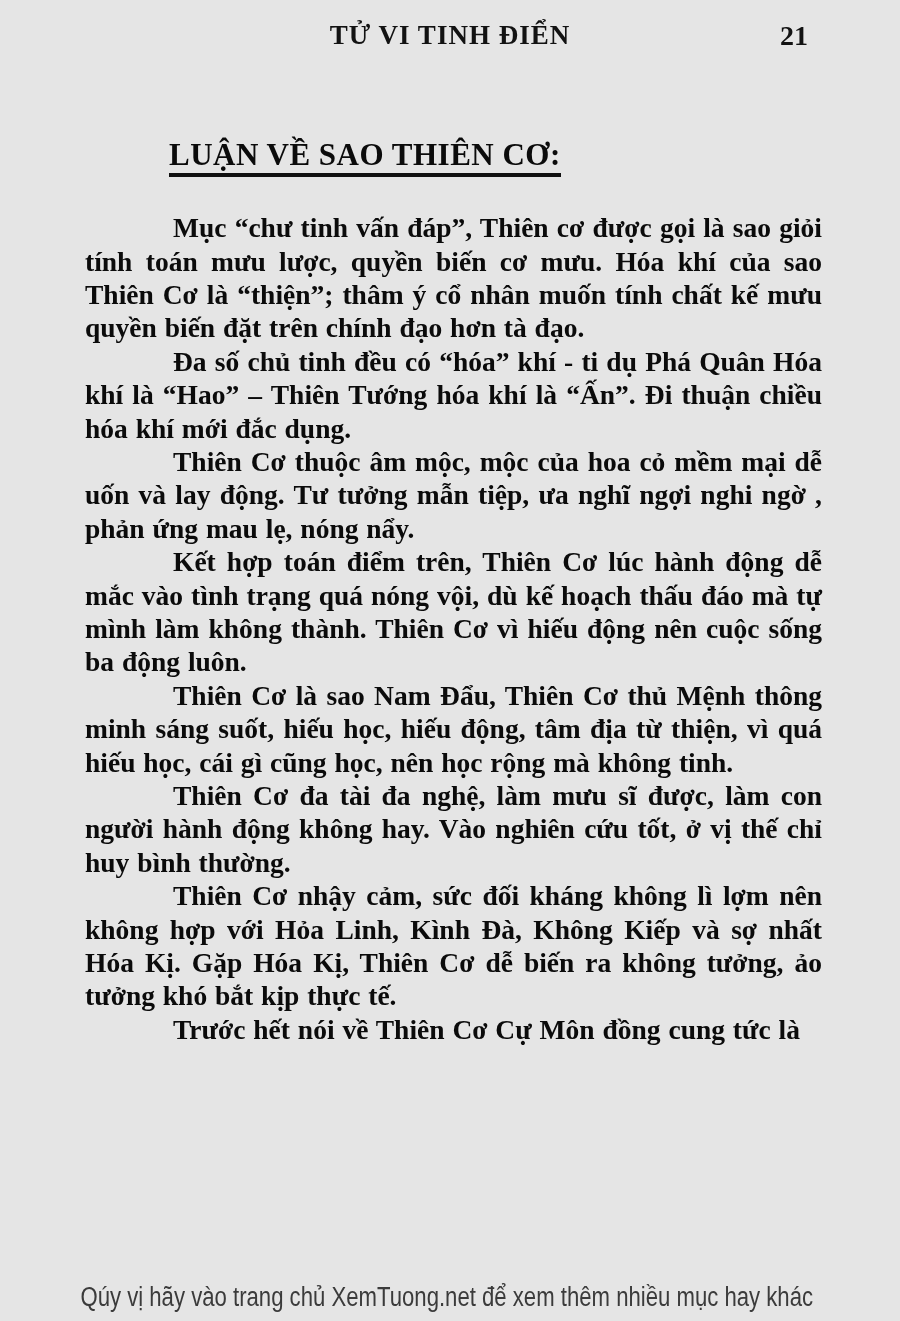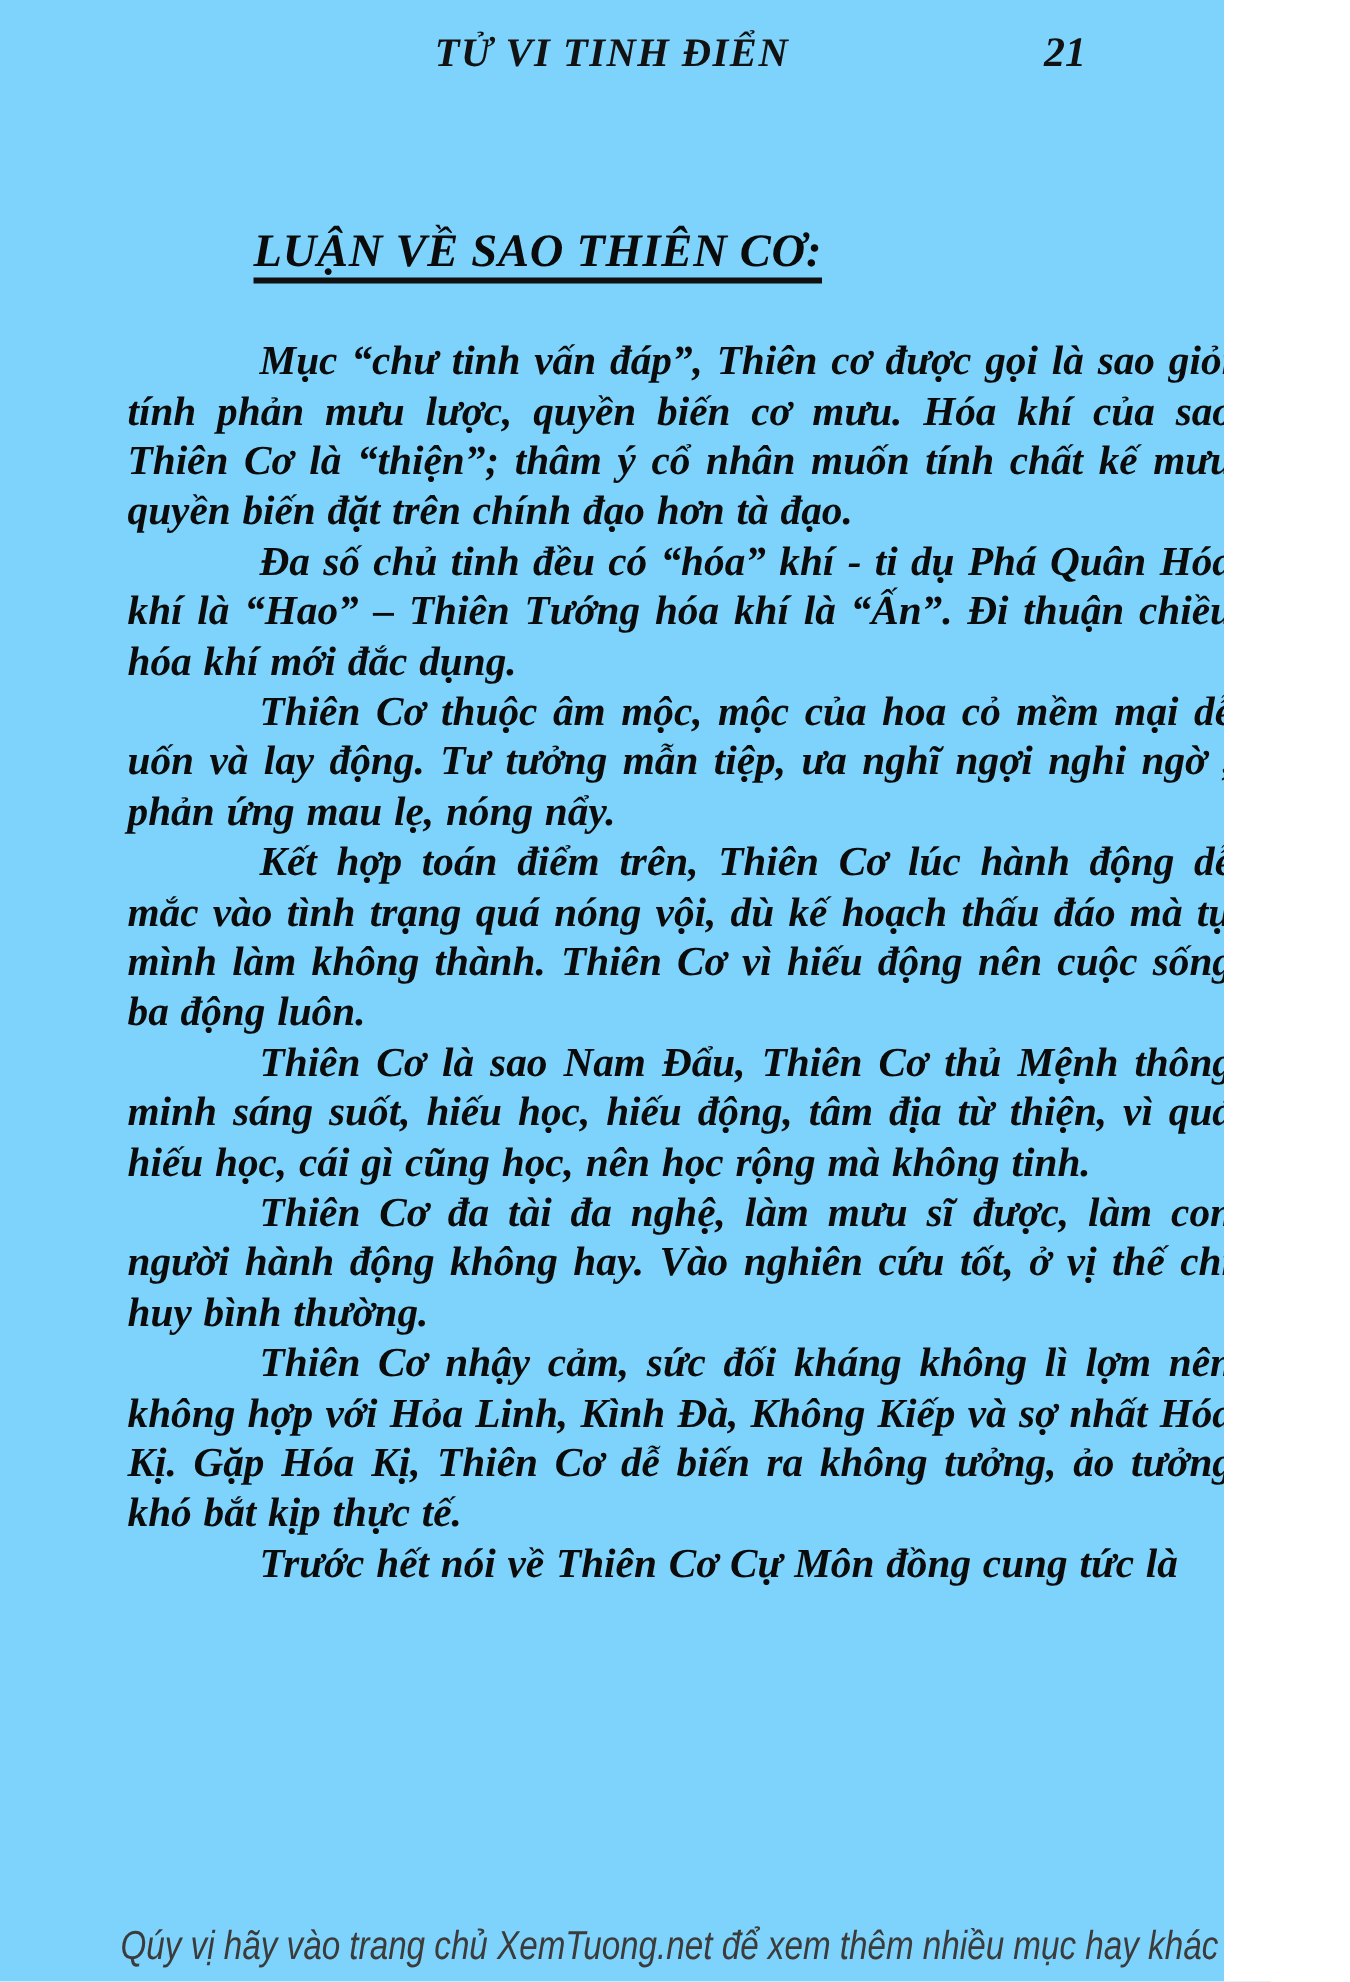--- a/index.html
+++ b/index.html
@@ -2,27 +2,26 @@
 <html><head>
 <meta charset="utf-8">
 <style>
   html, body {
     margin: 0;
     padding: 0;
     background: #ffffff;
   }
   .page {
     position: relative;
-    width: 816px;
+    width: 900px;
     height: 1321px;
-    background: #7dd3fc;
+    background: #e5e5e5;
     overflow: hidden;
     font-family: "Liberation Serif", serif;
     color: #0b0b0b;
-    font-style: italic;
   }
   
   .running-header {
     position: absolute;
     top: 20px;
     left: 0;
     width: 100%;
     height: 34px;
   }
   .running-title {
@@ -64,21 +63,21 @@
   
   .content {
     position: absolute;
     left: 85px;
     top: 138px;
     width: 737px;
     z-index: 1;
   }
   .section-title {
     display: inline-block;
-    margin: 12px 0 34px 84px;
+    margin: 0 0 34px 84px;
     font-size: 31px;
     font-weight: 700;
     letter-spacing: 0.5px;
     border-bottom: 4px solid #101010;
     padding-bottom: 1px;
     line-height: 1.1;
     color: #0b0b0b;
   }
   .body-text p {
     margin: 0;
@@ -117,21 +116,21 @@
 
   <div class="running-header">
     <div class="running-title">TỬ VI TINH ĐIỂN</div>
     <div class="page-number">21</div>
   </div>
 
 
   <div class="content">
     <h1 class="section-title">LUẬN VỀ SAO THIÊN CƠ:</h1>
     <div class="body-text">
-      <p>Mục “chư tinh vấn đáp”, Thiên cơ được gọi là sao giỏi tính phản mưu lược, quyền biến cơ mưu. Hóa khí của sao Thiên Cơ là “thiện”; thâm ý cổ nhân muốn tính chất kế mưu quyền biến đặt trên chính đạo hơn tà đạo.</p>
+      <p>Mục “chư tinh vấn đáp”, Thiên cơ được gọi là sao giỏi tính toán mưu lược, quyền biến cơ mưu. Hóa khí của sao Thiên Cơ là “thiện”; thâm ý cổ nhân muốn tính chất kế mưu quyền biến đặt trên chính đạo hơn tà đạo.</p>
       <p>Đa số chủ tinh đều có “hóa” khí - ti dụ Phá Quân Hóa khí là “Hao” – Thiên Tướng hóa khí là “Ấn”. Đi thuận chiều hóa khí mới đắc dụng.</p>
       <p>Thiên Cơ thuộc âm mộc, mộc của hoa cỏ mềm mại dễ uốn và lay động. Tư tưởng mẫn tiệp, ưa nghĩ ngợi nghi ngờ , phản ứng mau lẹ, nóng nẩy.</p>
       <p>Kết hợp toán điểm trên, Thiên Cơ lúc hành động dễ mắc vào tình trạng quá nóng vội, dù kế hoạch thấu đáo mà tự mình làm không thành. Thiên Cơ vì hiếu động nên cuộc sống ba động luôn.</p>
       <p>Thiên Cơ là sao Nam Đẩu, Thiên Cơ thủ Mệnh thông minh sáng suốt, hiếu học, hiếu động, tâm địa từ thiện, vì quá hiếu học, cái gì cũng học, nên học rộng mà không tinh.</p>
       <p>Thiên Cơ đa tài đa nghệ, làm mưu sĩ được, làm con người hành động không hay. Vào nghiên cứu tốt, ở vị thế chỉ huy bình thường.</p>
       <p>Thiên Cơ nhậy cảm, sức đối kháng không lì lợm nên không hợp với Hỏa Linh, Kình Đà, Không Kiếp và sợ nhất Hóa Kị. Gặp Hóa Kị, Thiên Cơ dễ biến ra không tưởng, ảo tưởng khó bắt kịp thực tế.</p>
       <p>Trước hết nói về Thiên Cơ Cự Môn đồng cung tức là</p>
     </div>
   </div>
 

